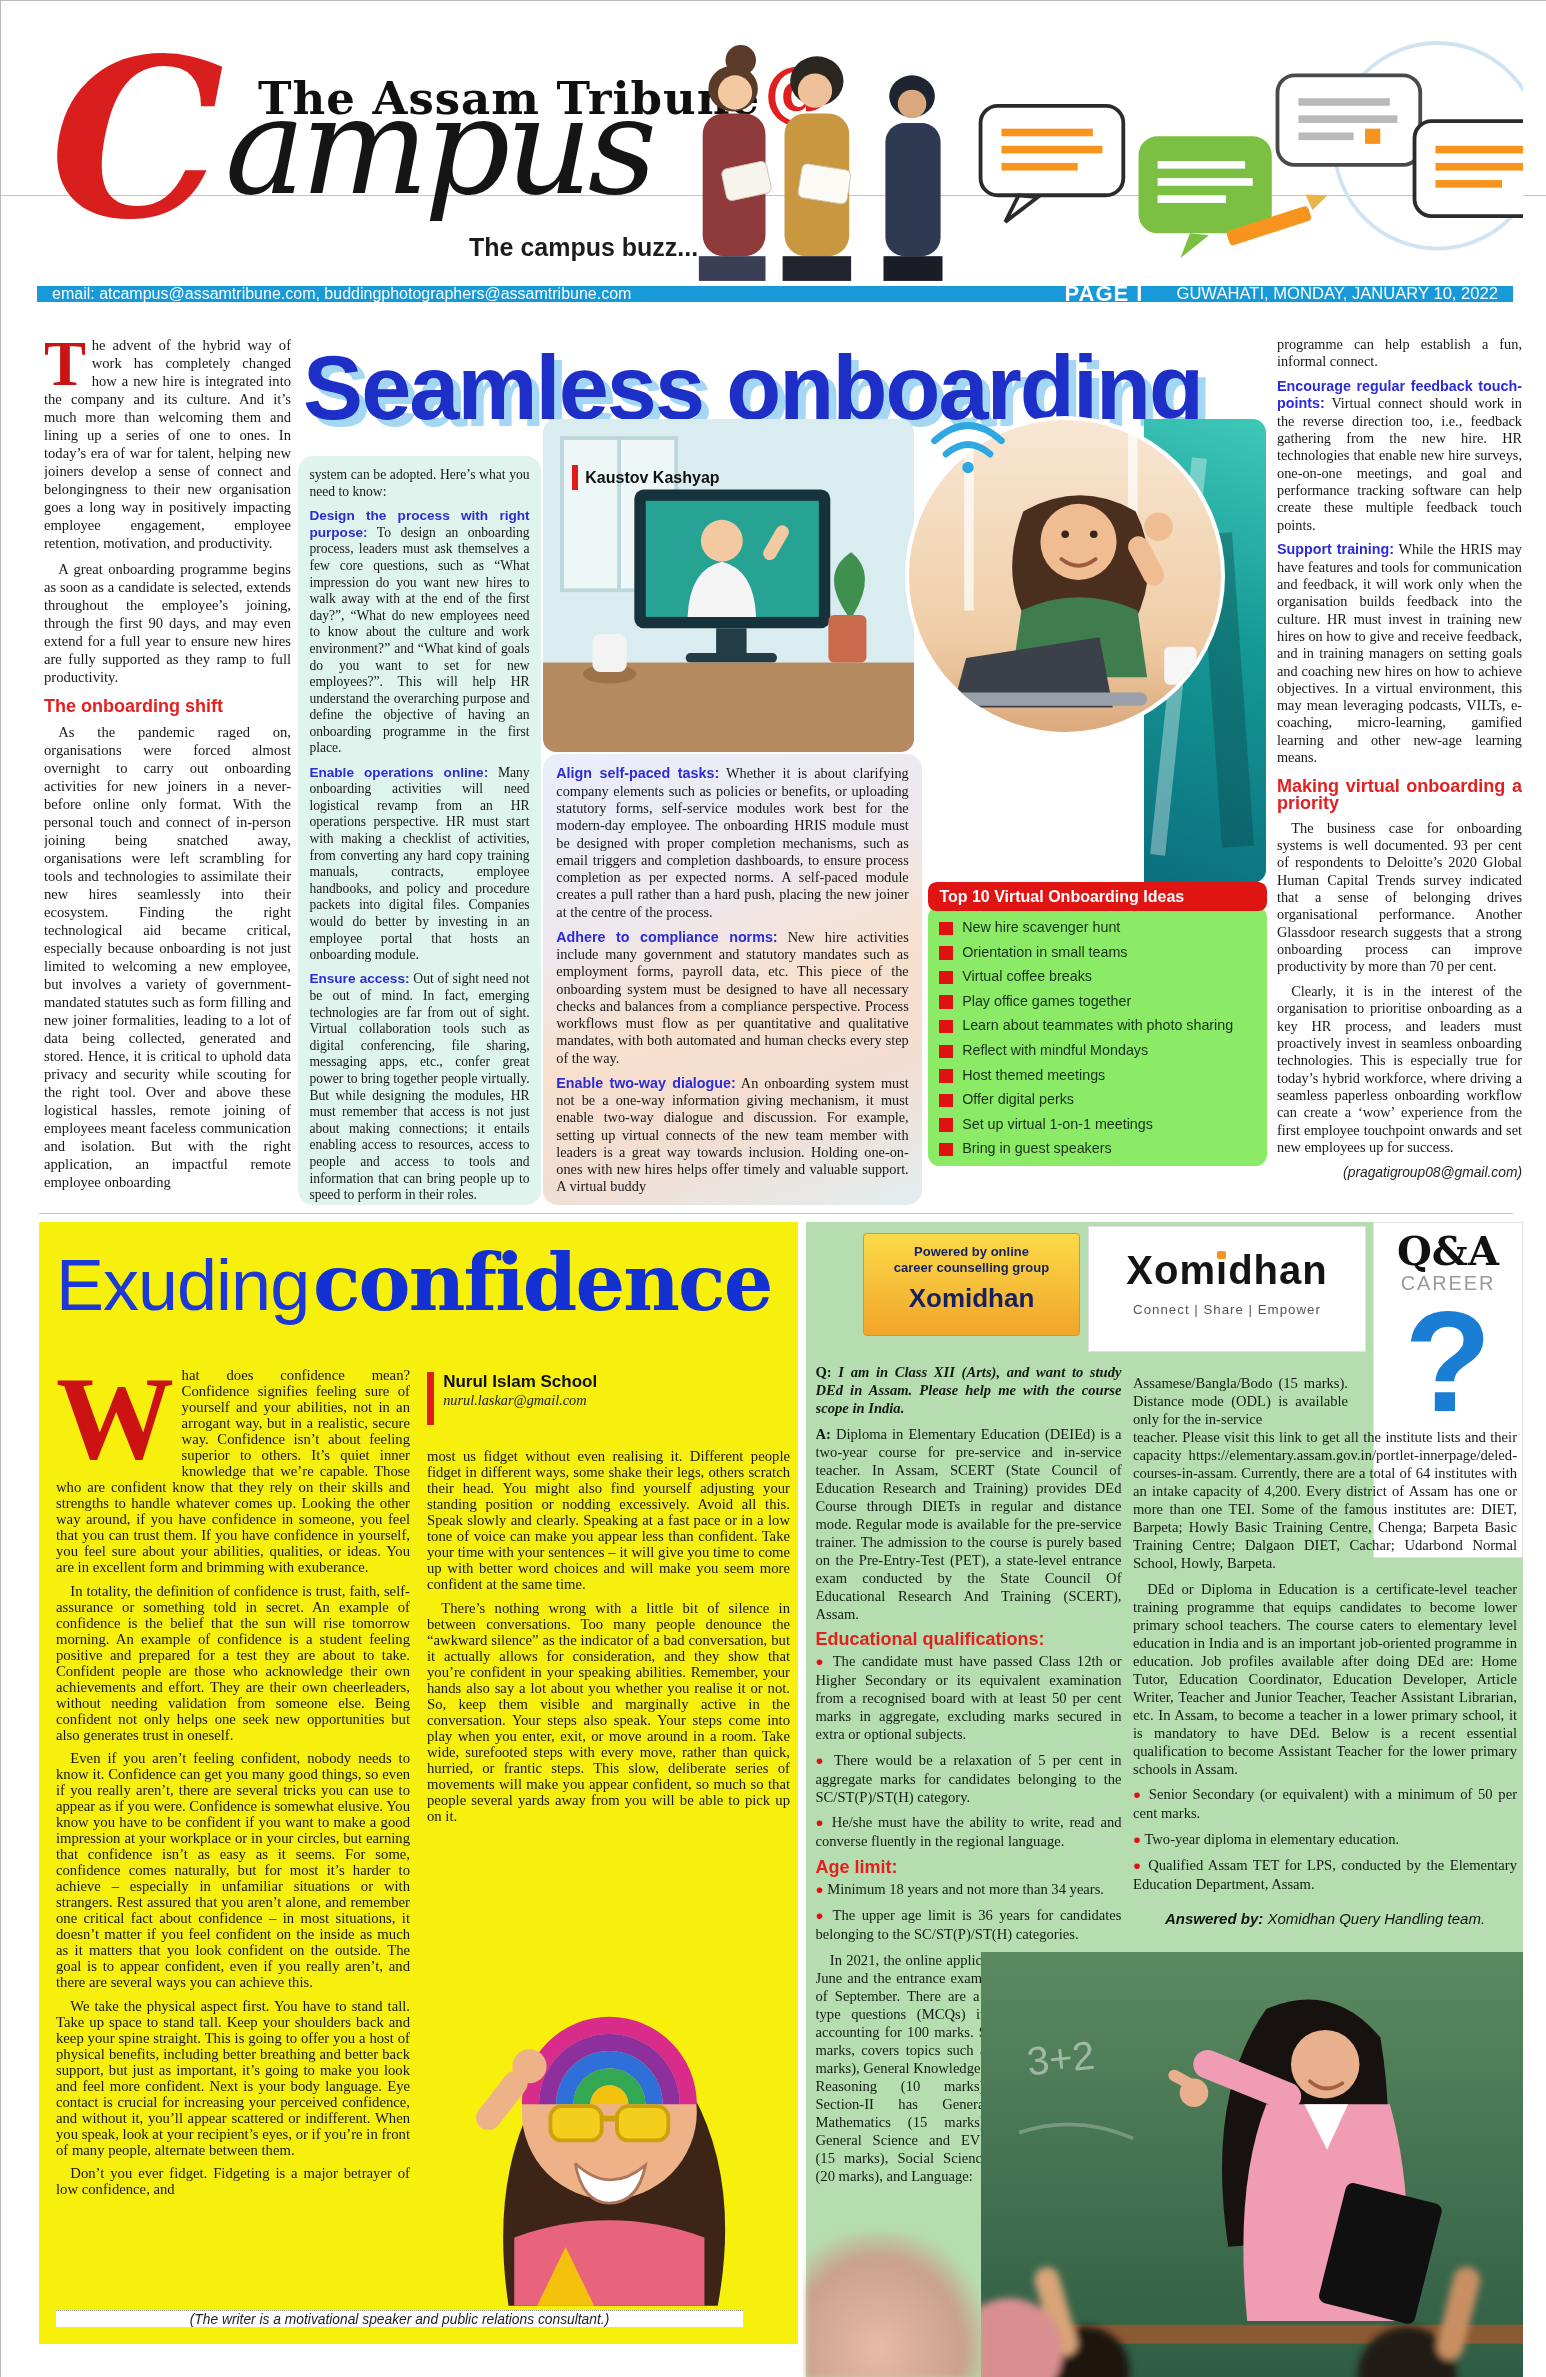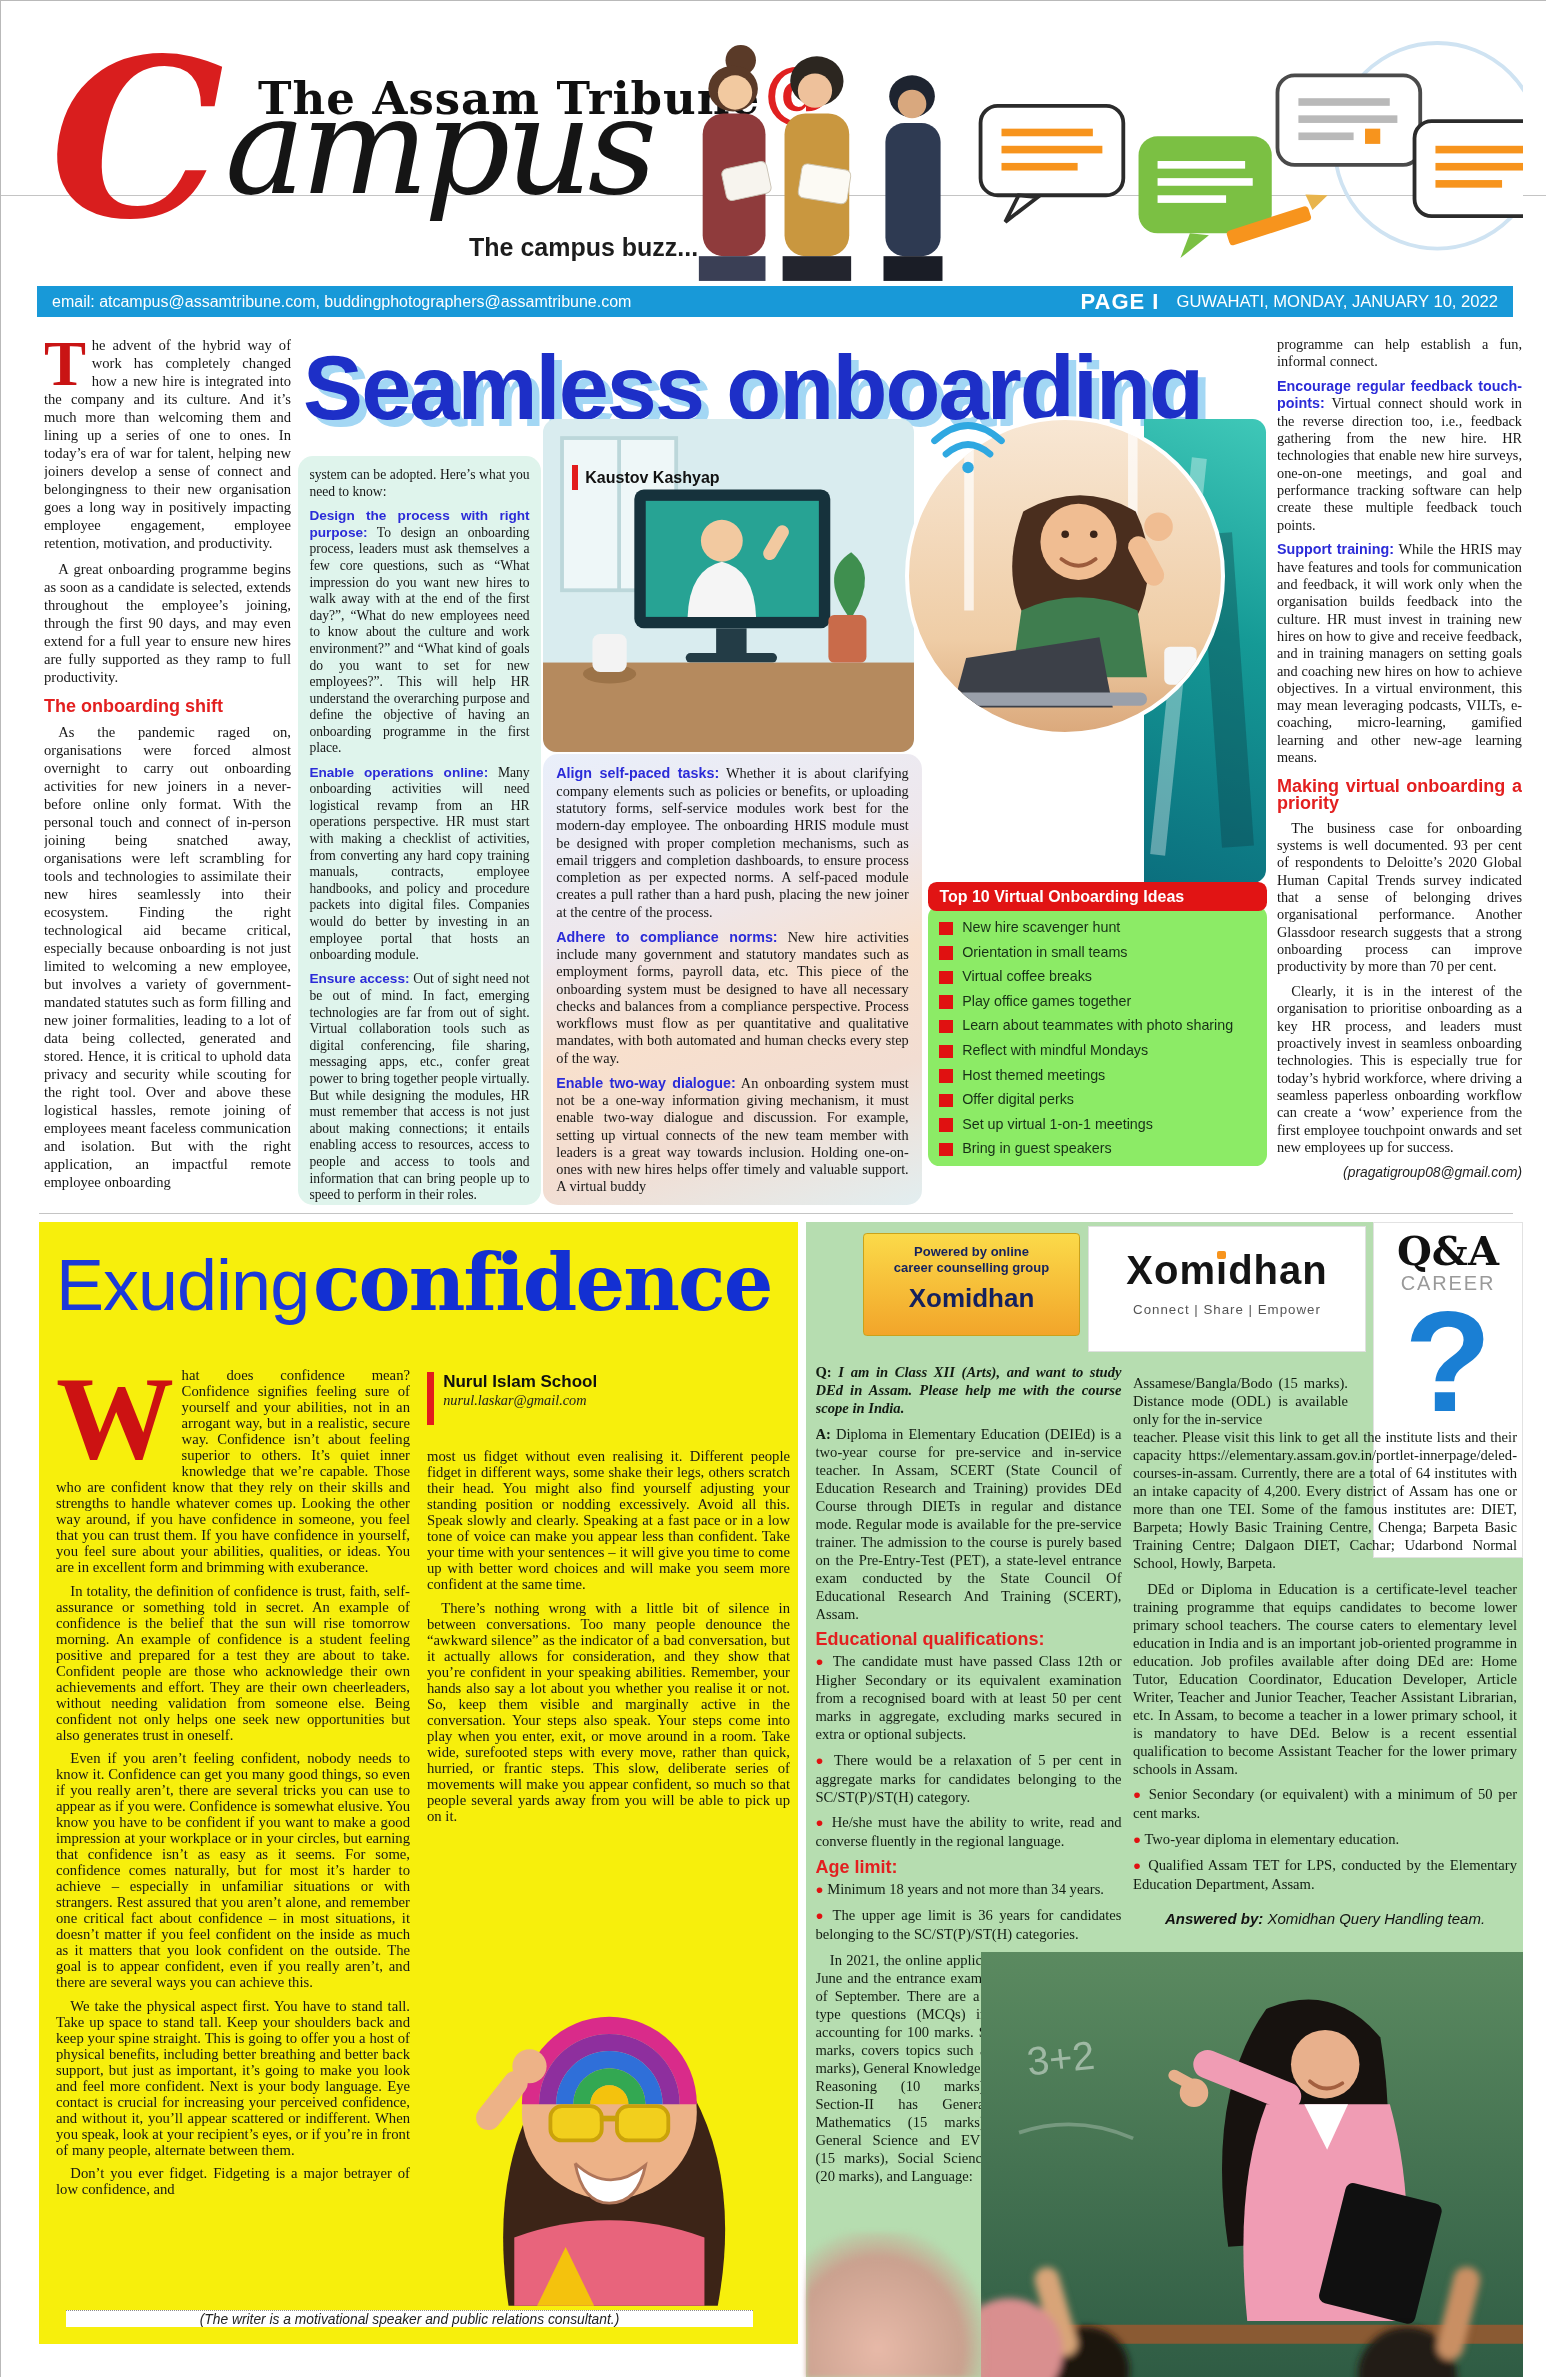--- a/index.html
+++ b/index.html
@@ -137,21 +137,21 @@
         <rect x="796" y="104" width="146" height="100" rx="18" fill="#fff" stroke="#2b2b2b" stroke-width="4"></rect>
         <rect x="818" y="130" width="92" height="8" fill="#f7941d"></rect>
         <rect x="818" y="148" width="102" height="8" fill="#f7941d"></rect>
         <rect x="818" y="166" width="70" height="8" fill="#f7941d"></rect>
         <rect x="598" y="206" width="90" height="16" rx="4" fill="#f7941d" transform="rotate(-18 643 214)"></rect>
         <path d="M684 180 l22 8 -20 10 z" fill="#e8b44c" transform="rotate(-18 686 189)"></path>
       </g>
     </svg>
   </div>
 
-  <div class="abs infobar" style="left:36px;top:285px;width:1476px;height:31px;">
+  <div class="abs infobar" style="left:36px;top:285px;width:1476px;height:16px;gap:16px;">
     <span class="mail">email: atcampus@assamtribune.com, buddingphotographers@assamtribune.com</span>
     <span class="pg">PAGE I</span>
     <span class="dt">GUWAHATI, MONDAY, JANUARY 10, 2022</span>
   </div>
 
   <h1 class="abs main-head" style="left:302px;top:342px;margin:0;">Seamless onboarding</h1>
 
   <div class="abs news col-body" style="left:43px;top:335px;width:247px;height:869px;">
     <p><span class="dropT">T</span><span>he advent of the hybrid way of work has completely changed how a new hire is integrated into the company and its culture. And it’s much more than welcoming them and lining up a series of one to ones. In today’s era of war for talent, helping new joiners develop a sense of connect and belongingness to their new organisation goes a long way in positively impacting employee engagement, employee retention, motivation, and productivity.</span></p>
     <p class="ind">A great onboarding programme begins as soon as a candidate is selected, extends throughout the employee’s joining, through the first 90 days, and may even extend for a full year to ensure new hires are fully supported as they ramp to full productivity.</p>
@@ -331,21 +331,21 @@
           <rect x="186" y="172" width="20" height="6" fill="#caa20a"></rect>
         </g>
         <path d="M160 222 q36 34 74 2 q-8 40 -38 40 q-28 0 -36 -42" fill="#fff" stroke="#b0765a" stroke-width="3"></path>
         <rect x="70" y="120" width="26" height="72" rx="13" fill="#edb287" transform="rotate(38 83 156)"></rect>
         <circle cx="112" cy="120" r="18" fill="#edb287"></circle>
         <path d="M96 300 q100 -36 200 0 l0 72 h-200 z" fill="#e8647c"></path>
         <path d="M150 310 l30 62 h-60 z" fill="#f4c20d"></path>
       </svg>
     </div>
 
-    <div class="abs writer-strip" style="left:27px;top:1088px;width:687px;height:17px;">(The writer is a motivational speaker and public relations consultant.)</div>
+    <div class="abs writer-strip" style="left:17px;top:1088px;width:687px;height:17px;">(The writer is a motivational speaker and public relations consultant.)</div>
   </div>
 
   <div class="abs green" style="left:805px;top:1221px;width:717px;height:1157px;">
 
     <div class="abs powered" style="left:57px;top:11.4px;width:217px;height:103px;">
       <div class="s1">Powered by online</div>
       <div class="s1">career counselling group</div>
       <div class="s3">Xomidhan</div>
     </div>
 

